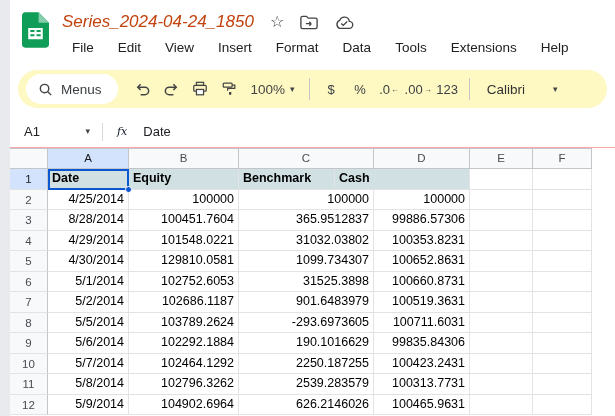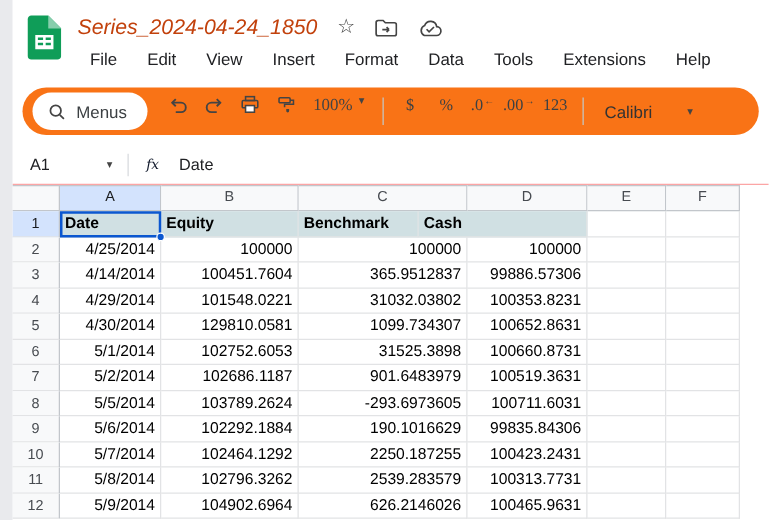--- a/index.html
+++ b/index.html
@@ -17,31 +17,31 @@
   .title-block { margin-left:13px; }
   .title-row { display:flex; align-items:center; gap:16px; height:24px; }
   .doc-title { font-size:17px; color:#c2410c; white-space:nowrap;font-style:italic; }
   .ticon { display:inline-flex; align-items:center; color:#444; }
   .star { font-size:16px; line-height:1; }
   .menu-row { display:flex; margin-top:4px; margin-left:-7px; }
   .menu-item { font-size:13.5px; color:#202124; padding:2px 7px; border-radius:6px; cursor:default;margin-left:10px; }
 
   
   .toolbar {
-    margin:2px 8px 8px 8px; height:38px; background:#f97316; border-radius:19px;
+    margin:2px 8px 8px 8px; height:38px; background:#fef9c3; border-radius:19px;
     display:flex; align-items:center; padding:0 8px; white-space:nowrap;
   }
   .menus-pill {
     background:#fff; height:30px; border-radius:15px; display:flex; align-items:center;
     gap:8px; padding:0 16px 0 12px; margin-right:10px;
   }
   .menus-label { font-size:13.5px; color:#3c4043; }
   .tbtn {
-    min-width:27px; height:27px; display:inline-flex; align-items:flex-start; justify-content:center;
-    color:#444; border-radius:6px; margin:16px 1px; font-size:13.5px;font-family:Liberation Serif, serif;
+    min-width:27px; height:27px; display:inline-flex; align-items:center; justify-content:center;
+    color:#444; border-radius:6px; margin:16px 1px; font-size:13.5px;
   }
   .zoom { padding:0 6px; gap:5px; }
   .caret { font-size:9px; color:#444; line-height:1; }
   .tdivider { width:1px; height:22px; background:#c4c7c5; margin:0 7px; }
   .fmt { font-size:13px; color:#3c4043; }
   .small-arrow { font-size:8px; margin-left:1px; color:#3c4043; }
   .font-box { display:inline-flex; align-items:center; font-size:13.5px; color:#333; padding:0 10px; gap:28px; }
 
   
   .formula-bar { height:32px; display:flex; align-items:center; border-bottom:1px solid #fca5a5; padding-left:14px; }
@@ -223,21 +223,21 @@
           <div class="rown">2</div>
           <div class="cell w0 num">4/25/2014</div>
           <div class="cell w1 num">100000</div>
           <div class="cell w2 num">100000</div>
           <div class="cell w3 num">100000</div>
           <div class="cell w4"></div>
           <div class="cell w5"></div>
         </div>
         <div class="row">
           <div class="rown">3</div>
-          <div class="cell w0 num">4/14/2014</div>
+          <div class="cell w0 num">8/28/2014</div>
           <div class="cell w1 num">100451.7604</div>
           <div class="cell w2 num">365.9512837</div>
           <div class="cell w3 num">99886.57306</div>
           <div class="cell w4"></div>
           <div class="cell w5"></div>
         </div>
         <div class="row">
           <div class="rown">4</div>
           <div class="cell w0 num">4/29/2014</div>
           <div class="cell w1 num">101548.0221</div>

